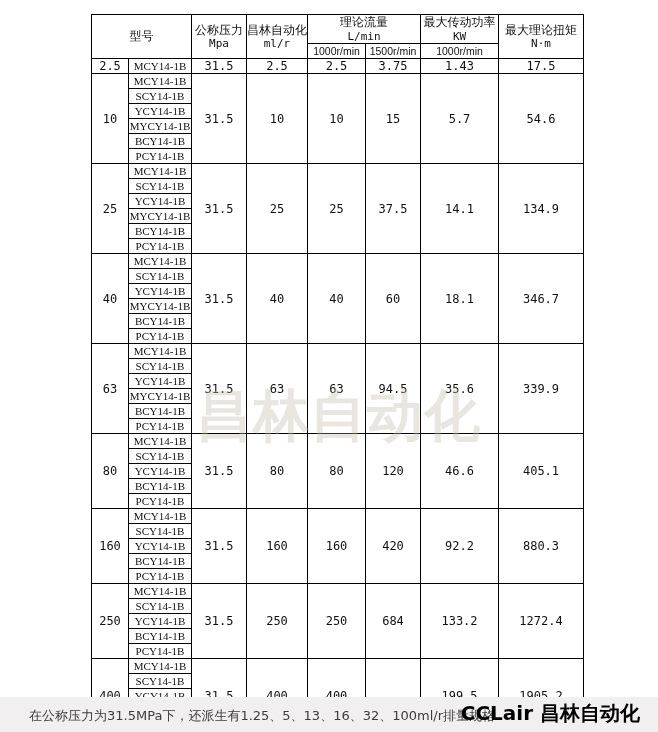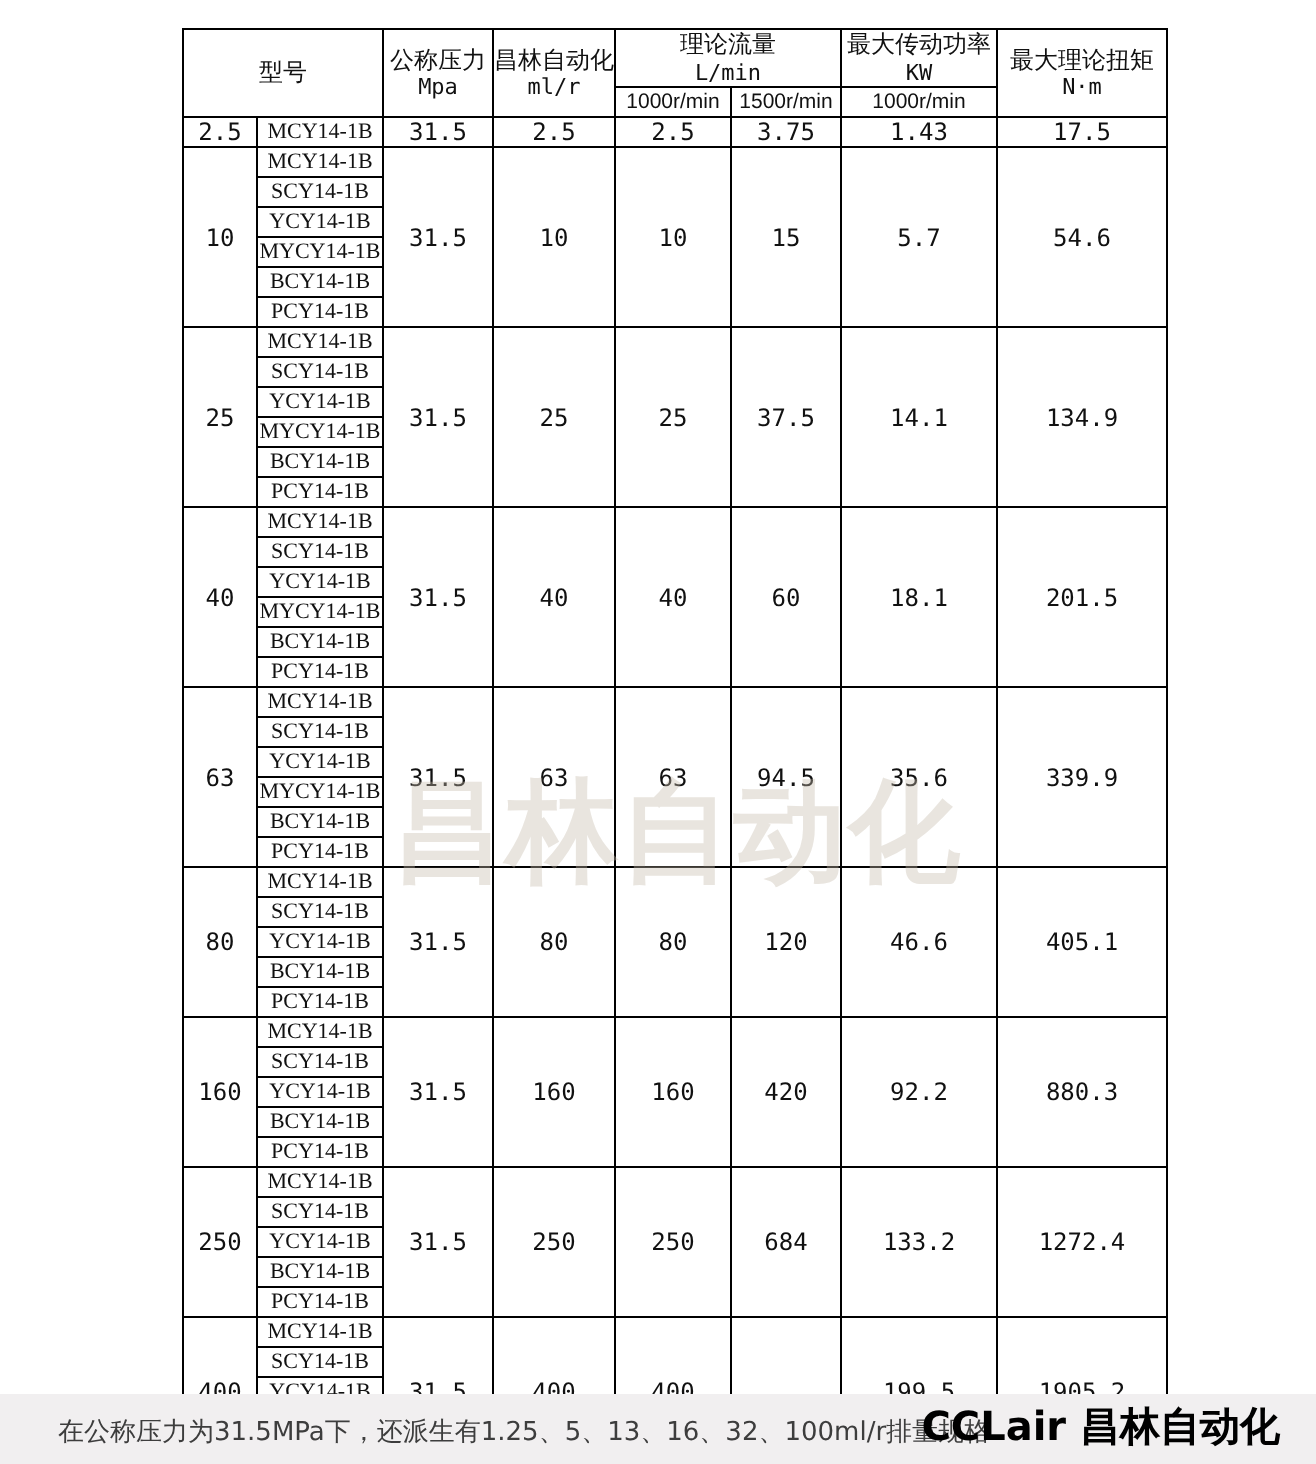--- a/index.html
+++ b/index.html
@@ -172,21 +172,21 @@
           <td class="model">PCY14-1B</td>
         </tr>
         <tr>
           <td class="num" rowspan="6">40</td>
           <td class="model">MCY14-1B</td>
           <td class="num" rowspan="6">31.5</td>
           <td class="num" rowspan="6">40</td>
           <td class="num" rowspan="6">40</td>
           <td class="num" rowspan="6">60</td>
           <td class="num" rowspan="6">18.1</td>
-          <td class="num" rowspan="6">201.5</td>
+          <td class="num" rowspan="6">346.7</td>
         </tr>
         <tr>
           <td class="model">SCY14-1B</td>
         </tr>
         <tr>
           <td class="model">YCY14-1B</td>
         </tr>
         <tr>
           <td class="model">MYCY14-1B</td>
         </tr>

